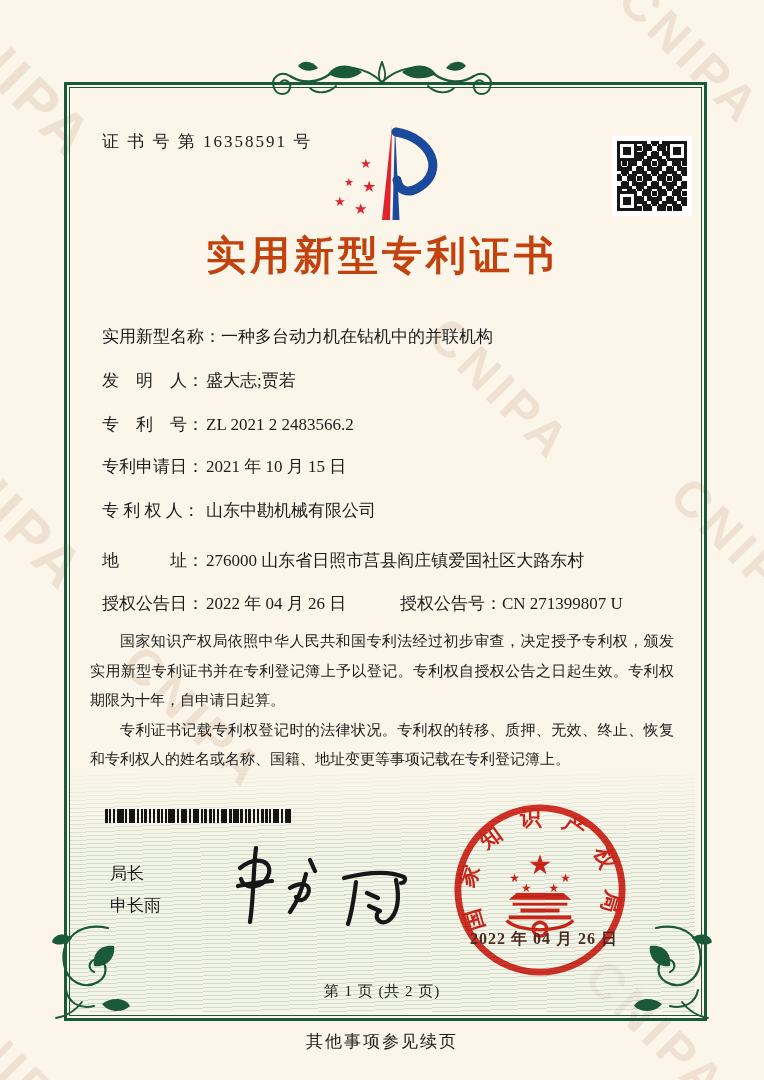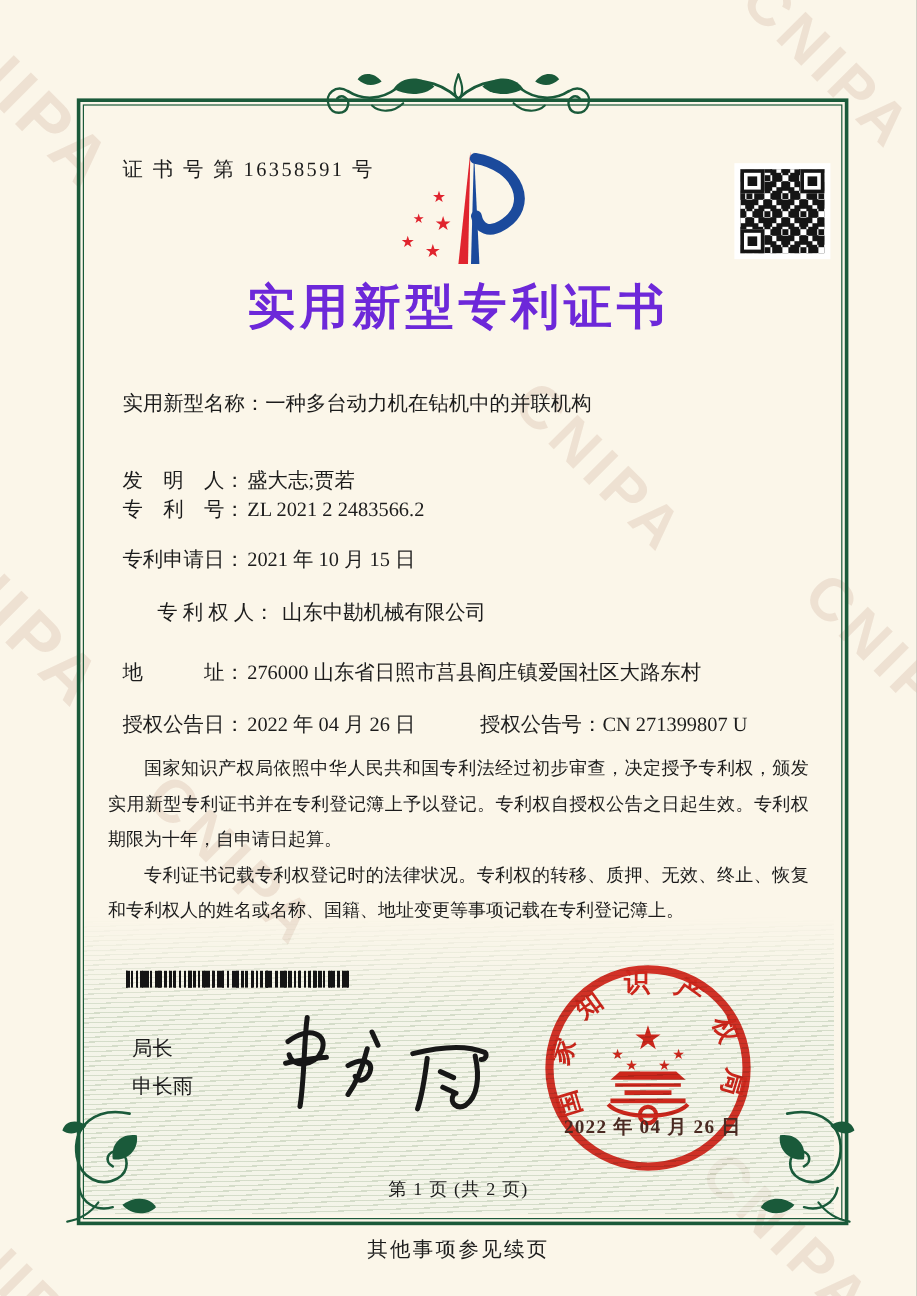--- a/index.html
+++ b/index.html
@@ -50,29 +50,29 @@
       padding:5px;z-index:3;}
   .qr-inner{position:relative;width:70px;height:70px;background-color:#fff;
     background-image:
       repeating-conic-gradient(#151515 0% 25%, transparent 0% 50%),
       repeating-conic-gradient(#151515 0% 25%, transparent 0% 50%);
     background-position:0 0,4px 3px;background-size:10px 10px,15px 15px;}
   .fp{position:absolute;width:14px;height:14px;border:3px solid #151515;background:#fff;}
   .fp::after{content:"";position:absolute;left:3px;top:3px;width:8px;height:8px;background:#151515;}
   .fp.tl{left:0;top:0}.fp.tr{right:0;top:0}.fp.bl{left:0;bottom:0}
   .title{position:absolute;left:0;width:100%;top:228px;text-align:center;
-         font-size:40px;font-weight:700;letter-spacing:4px;color:#6d28d9;z-index:3;}
+         font-size:40px;font-weight:700;letter-spacing:4px;color:#c2410c;z-index:3;}
   
   .fields{position:absolute;left:102px;top:318px;width:560px;z-index:3;}
   .frow{position:absolute;left:0;font-size:17px;white-space:nowrap;}
   .frow:nth-of-type(1){top:7px;}
-  .frow:nth-of-type(2){top:51px;margin-top:20px;}
+  .frow:nth-of-type(2){top:51px;}
   .frow:nth-of-type(3){top:95px;}
   .frow:nth-of-type(4){top:137px;}
-  .frow:nth-of-type(5){top:181px;margin-left:29px;}
+  .frow:nth-of-type(5){top:181px;}
   .frow:nth-of-type(6){top:231px;}
   .frow:nth-of-type(7){top:274px;}
   .flabel{display:inline-block;min-width:104px;}
   .fpair2{position:absolute;left:298px;top:0;white-space:nowrap;}
   
   .bodytext{position:absolute;left:90px;top:627px;width:584px;font-size:15px;
             line-height:29.5px;text-align:justify;z-index:3;}
   .bodytext p{margin:0;text-indent:2em;}
   
   .barcode{position:absolute;left:105px;top:809px;width:187px;height:14px;z-index:3;

